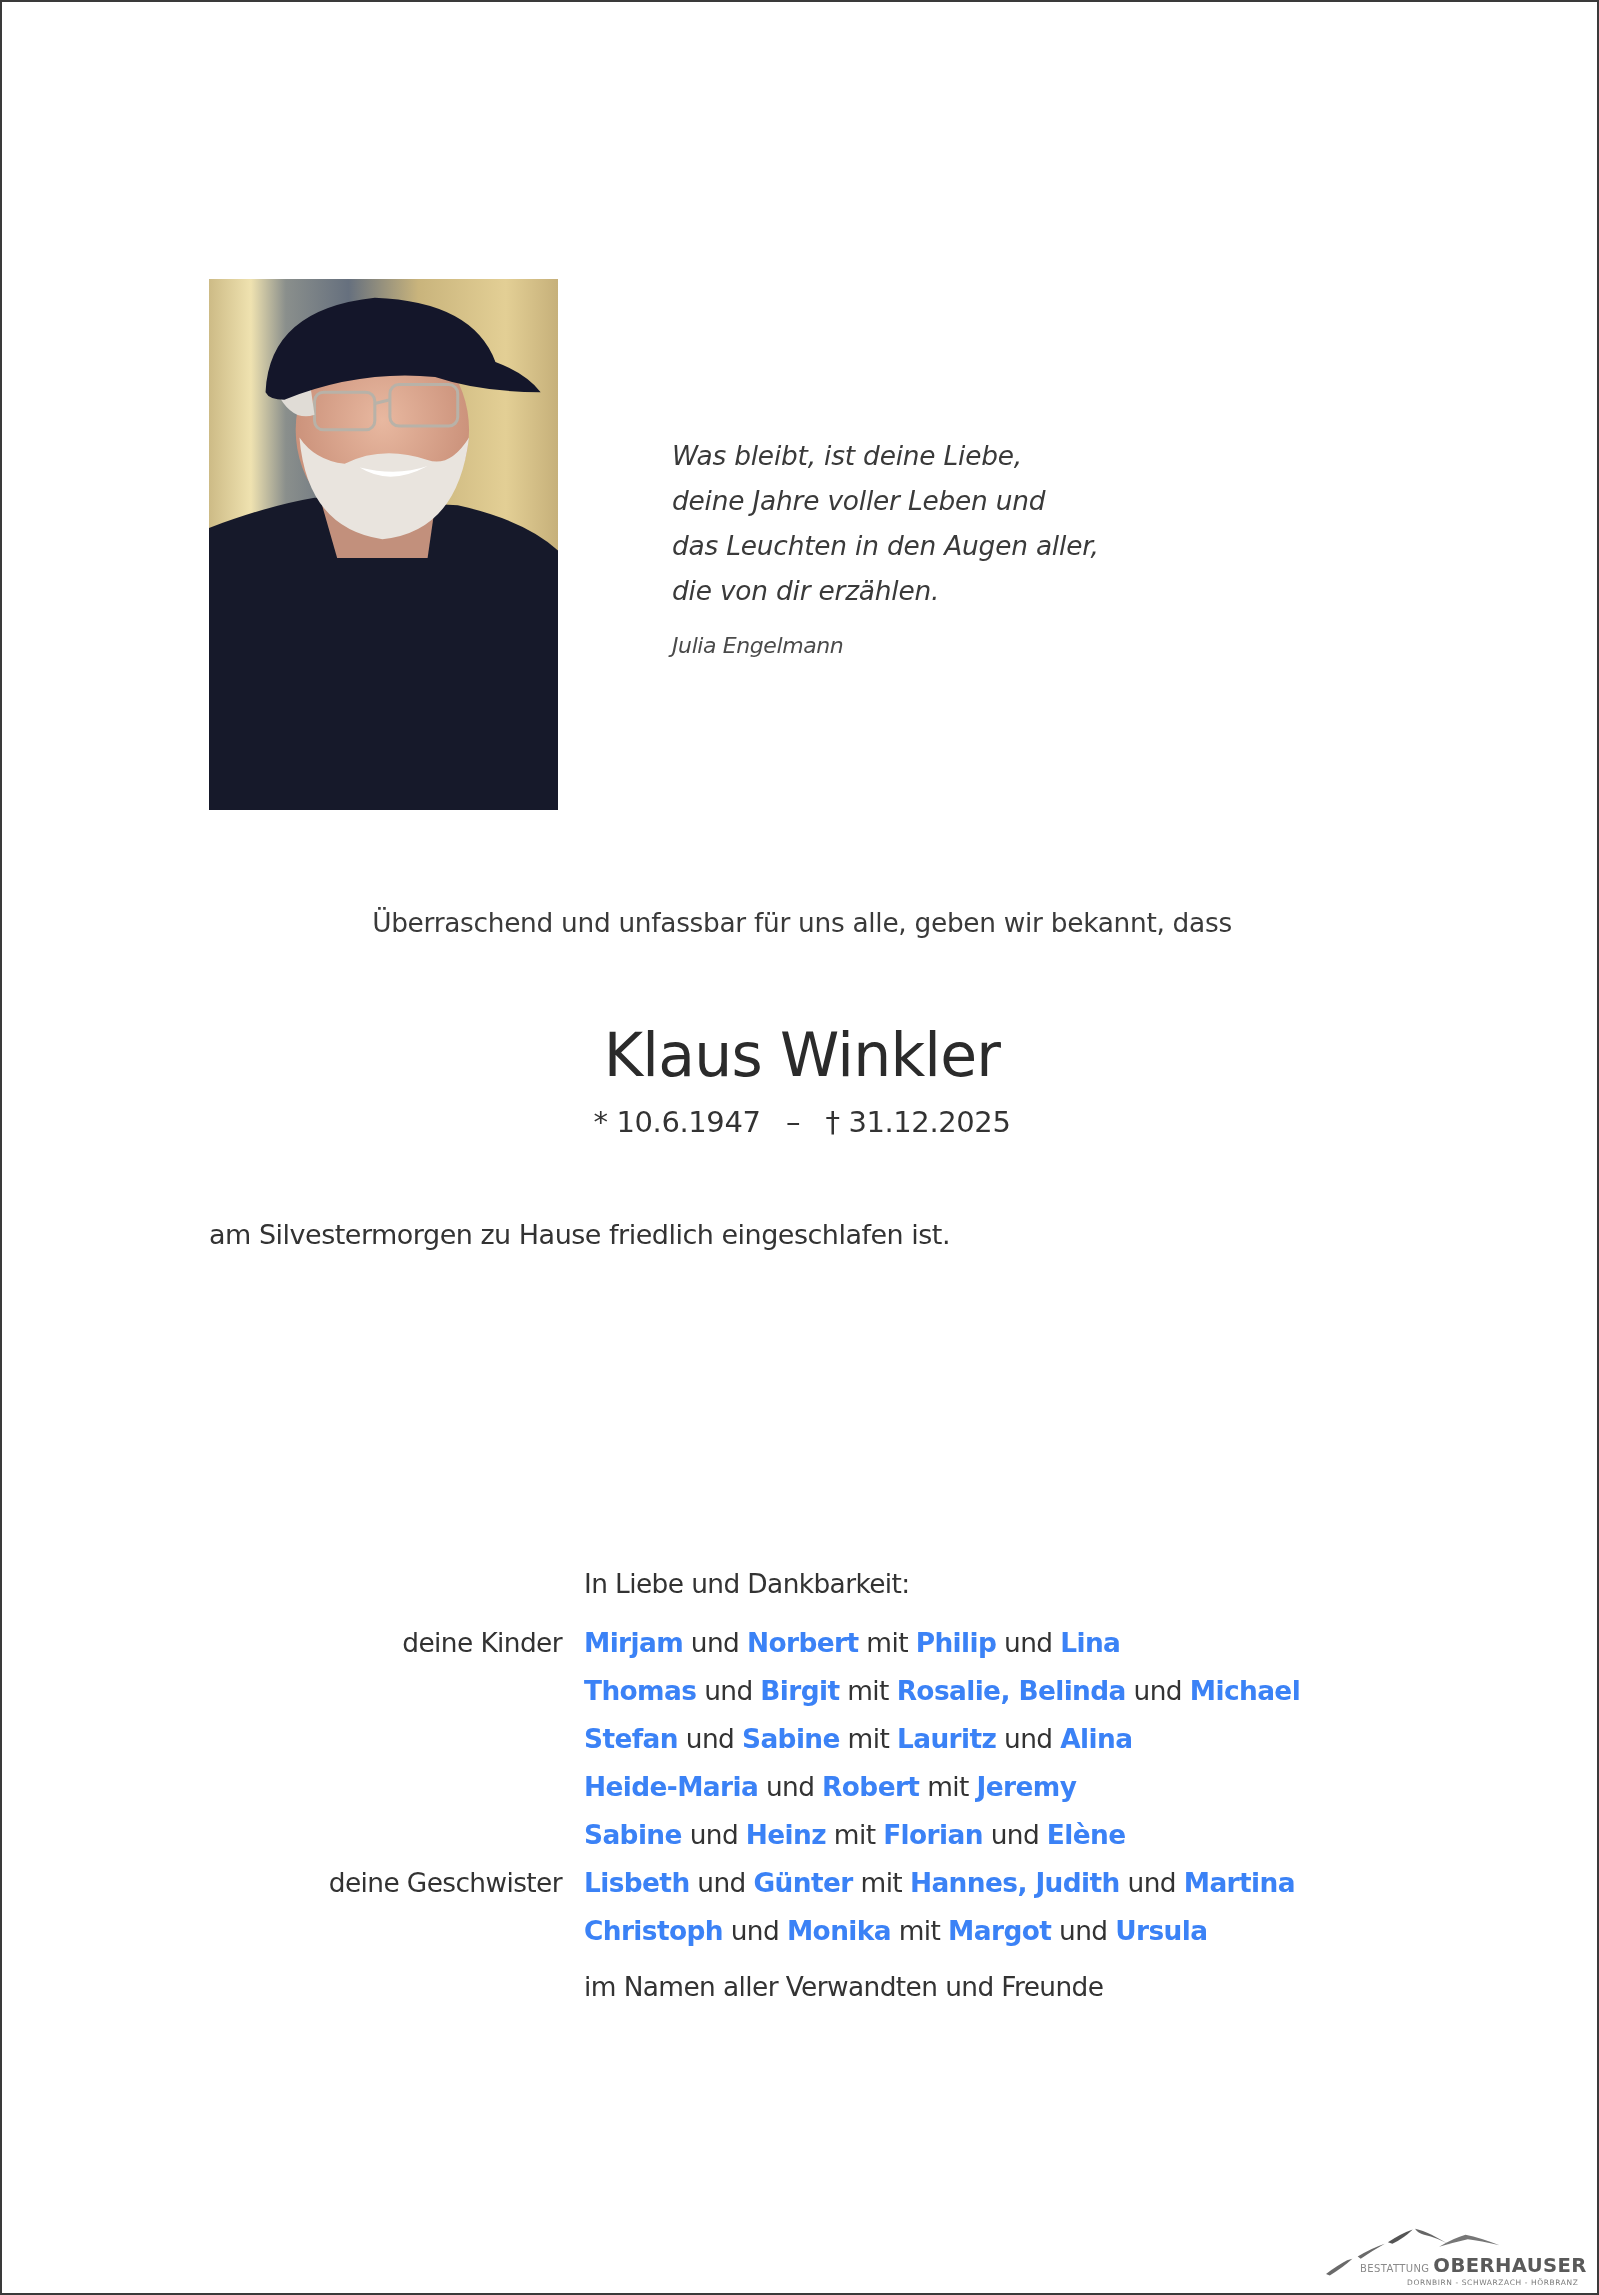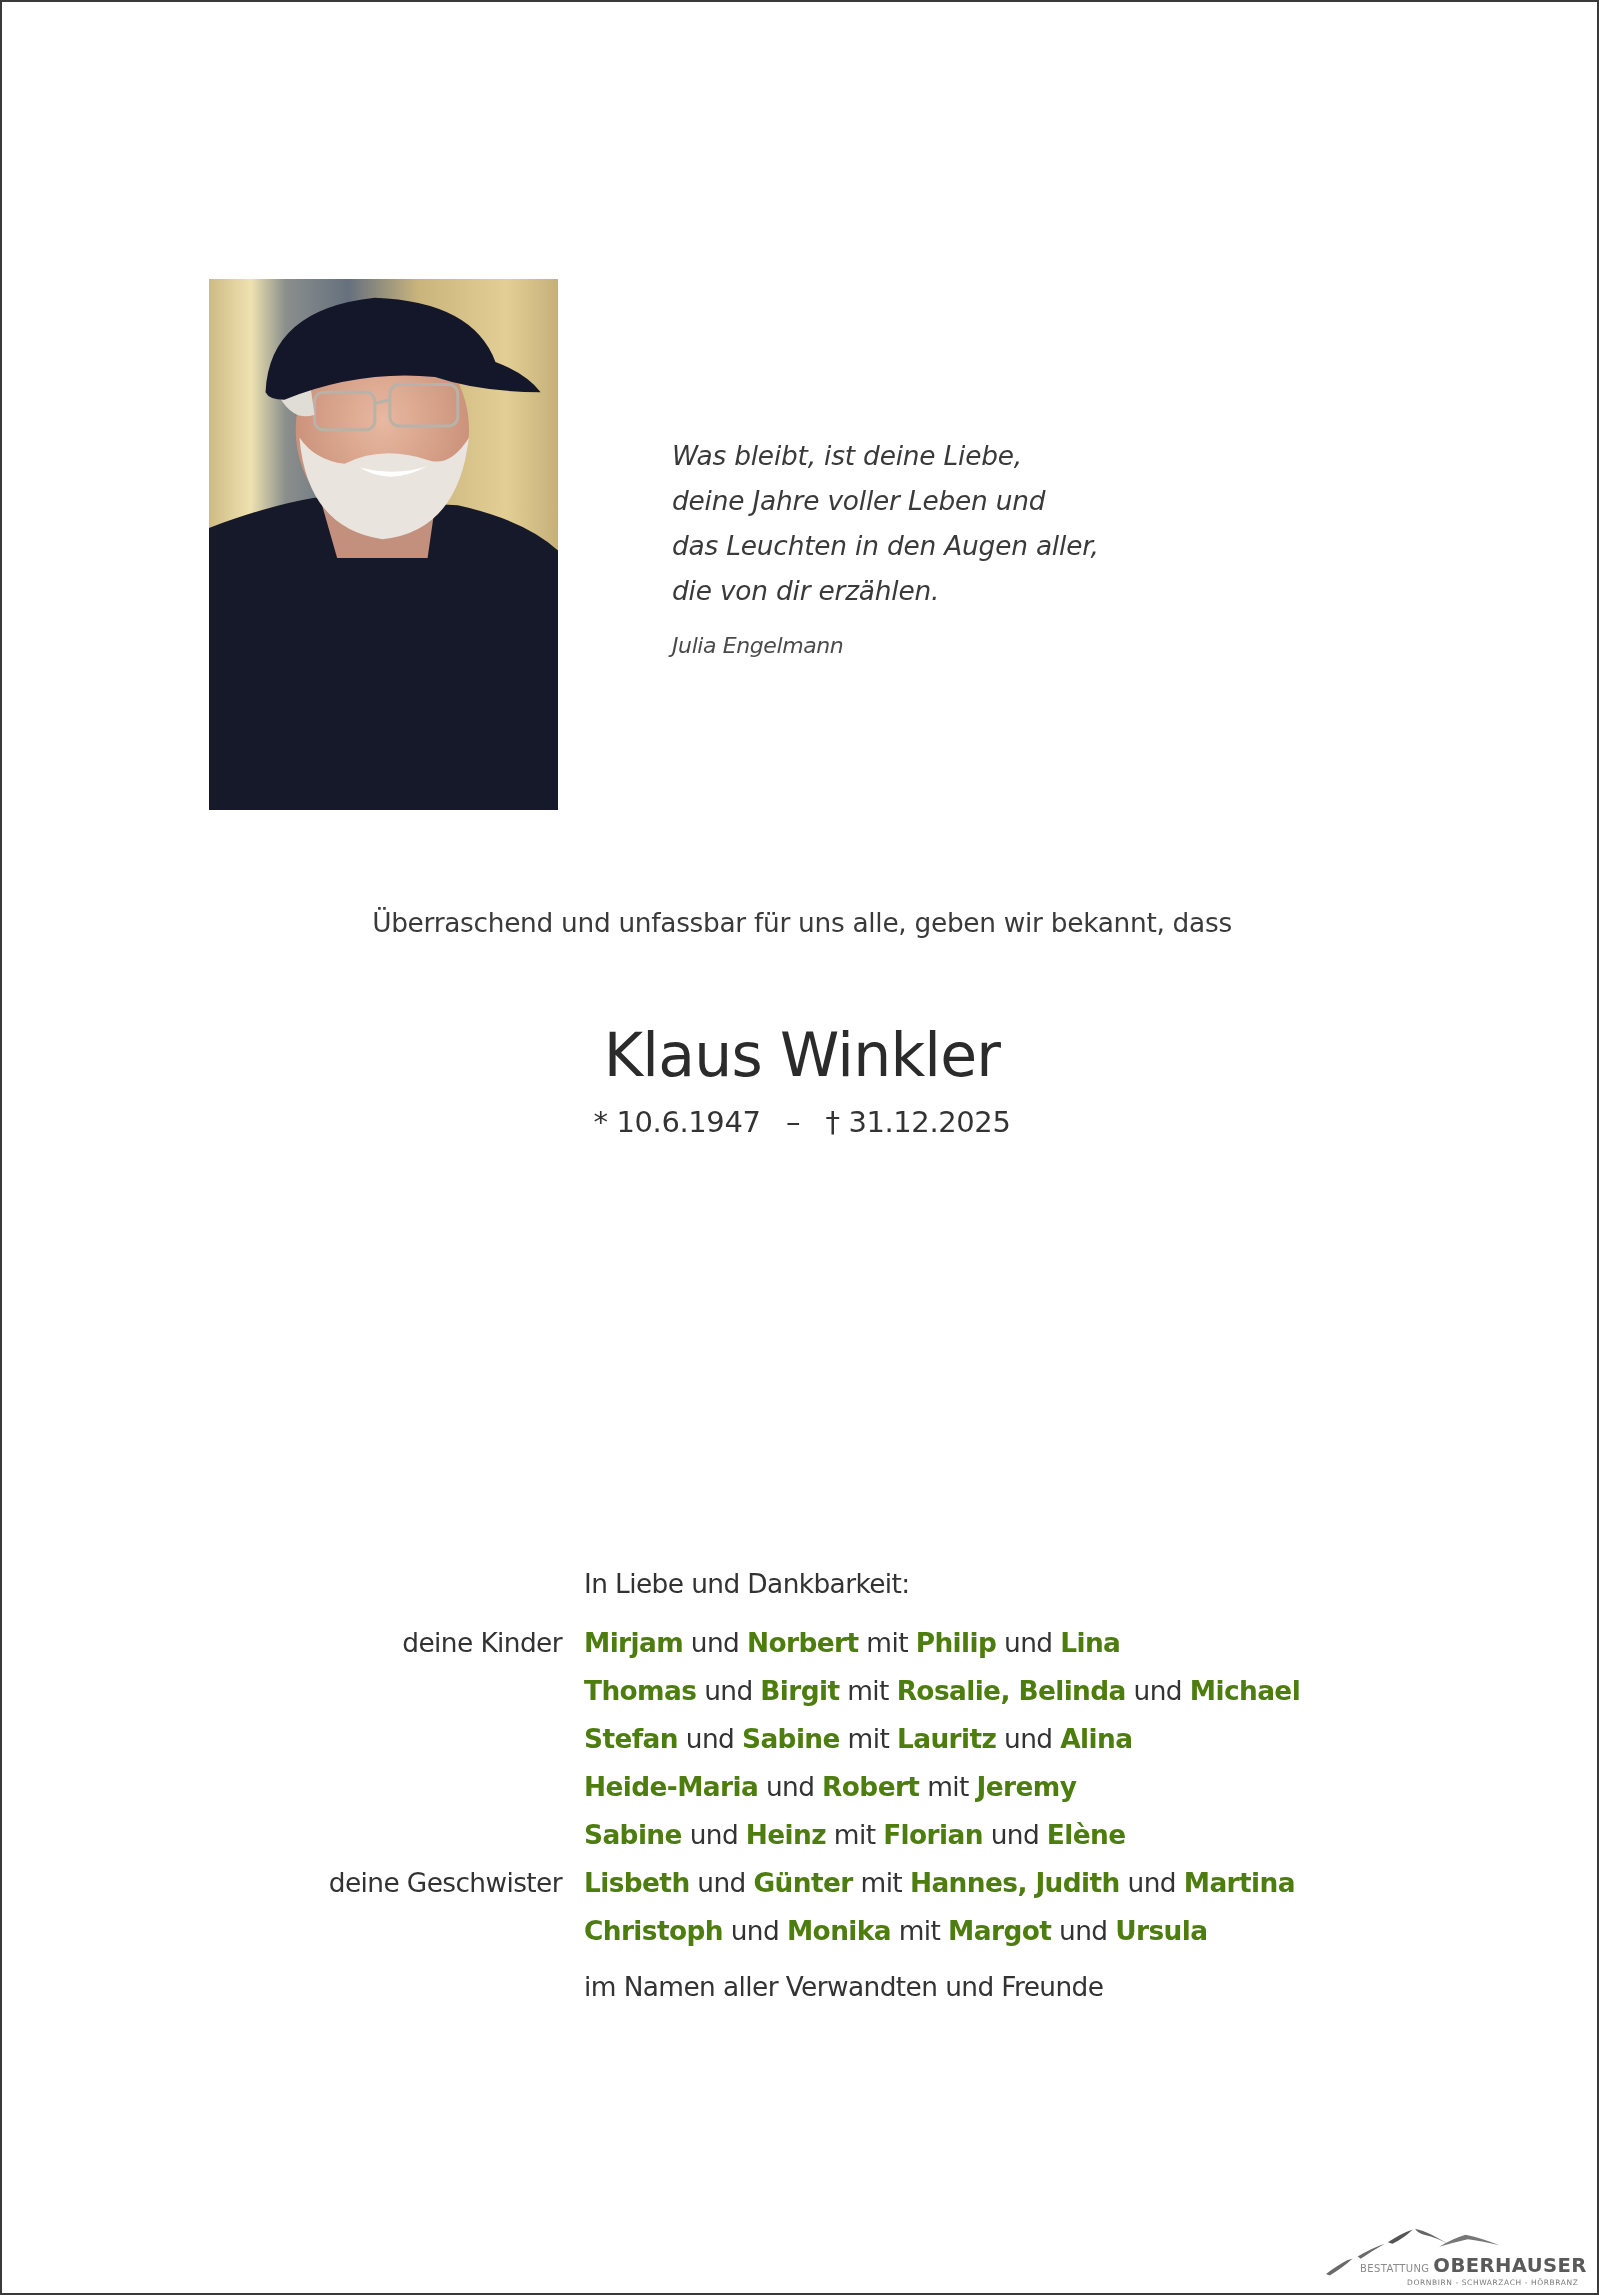--- a/index.html
+++ b/index.html
@@ -29,21 +29,21 @@
   .para.justify { text-align: justify; text-align-last: left; }
   .p1 { top: 1210px; }
   .p2 { top: 1293px; }
   .p3 { top: 1466px; }
   .strong { font-weight: bold; color: #2a2a2a; }
 
   .family { position: absolute; left: 0; top: 1558px; width: 1600px; font-size: 26.4px; color: #333; letter-spacing: -0.6px; }
   .fam-row { position: relative; height: 48px; line-height: 48px; }
   .fam-label { position: absolute; right: calc(1600px - 560px); white-space: nowrap; }
   .fam-text { position: absolute; left: 582px; white-space: nowrap; }
-  .fam-text b { font-weight: bold; color: #4d7c0f; }
+  .fam-text b { font-weight: bold; color: #3b82f6; }
   .fam-header { height: 59px; line-height: 48px; }
   .fam-footer { margin-top: 7.5px; }
 
   
   .logo { position: absolute; left: 1324px; top: 2222px; width: 264px; height: 68px; }
   .logo svg { position: absolute; left: 0; top: 0; }
   .logo-main { position: absolute; left: 34px; top: 30px; white-space: nowrap; color: #666; }
   .logo-main .light { font-size: 10px; letter-spacing: 0.4px; color: #8a8a8a; }
   .logo-main .bold { font-size: 19.6px; font-weight: bold; color: #5a5a5a; letter-spacing: 0.4px; }
   .logo-sub { position: absolute; left: 81px; top: 54px; font-size: 7.5px; color: #7a7a7a; letter-spacing: 0.6px; white-space: nowrap; }
@@ -105,20 +105,21 @@
   <div class="center-line name">Klaus Winkler</div>
 
   <div class="center-line dates">
     <span>*</span>
     <span>10.6.1947</span>
     <span class="sep">–</span>
     <span>†</span>
     <span>31.12.2025</span>
   </div>
 
+  <div class="para p1">am Silvestermorgen zu Hause friedlich eingeschlafen ist.</div>
 
   <div class="family">
     <div class="fam-row fam-header">
       <span class="fam-text">In Liebe und Dankbarkeit:</span>
     </div>
     <div id="fam-groups">
         <div class="fam-row">
           <span class="fam-label">deine Kinder</span>
           <span class="fam-text"><b>Mirjam</b><span> und </span><b>Norbert</b><span> mit </span><b>Philip</b><span> und </span><b>Lina</b></span>
         </div>

